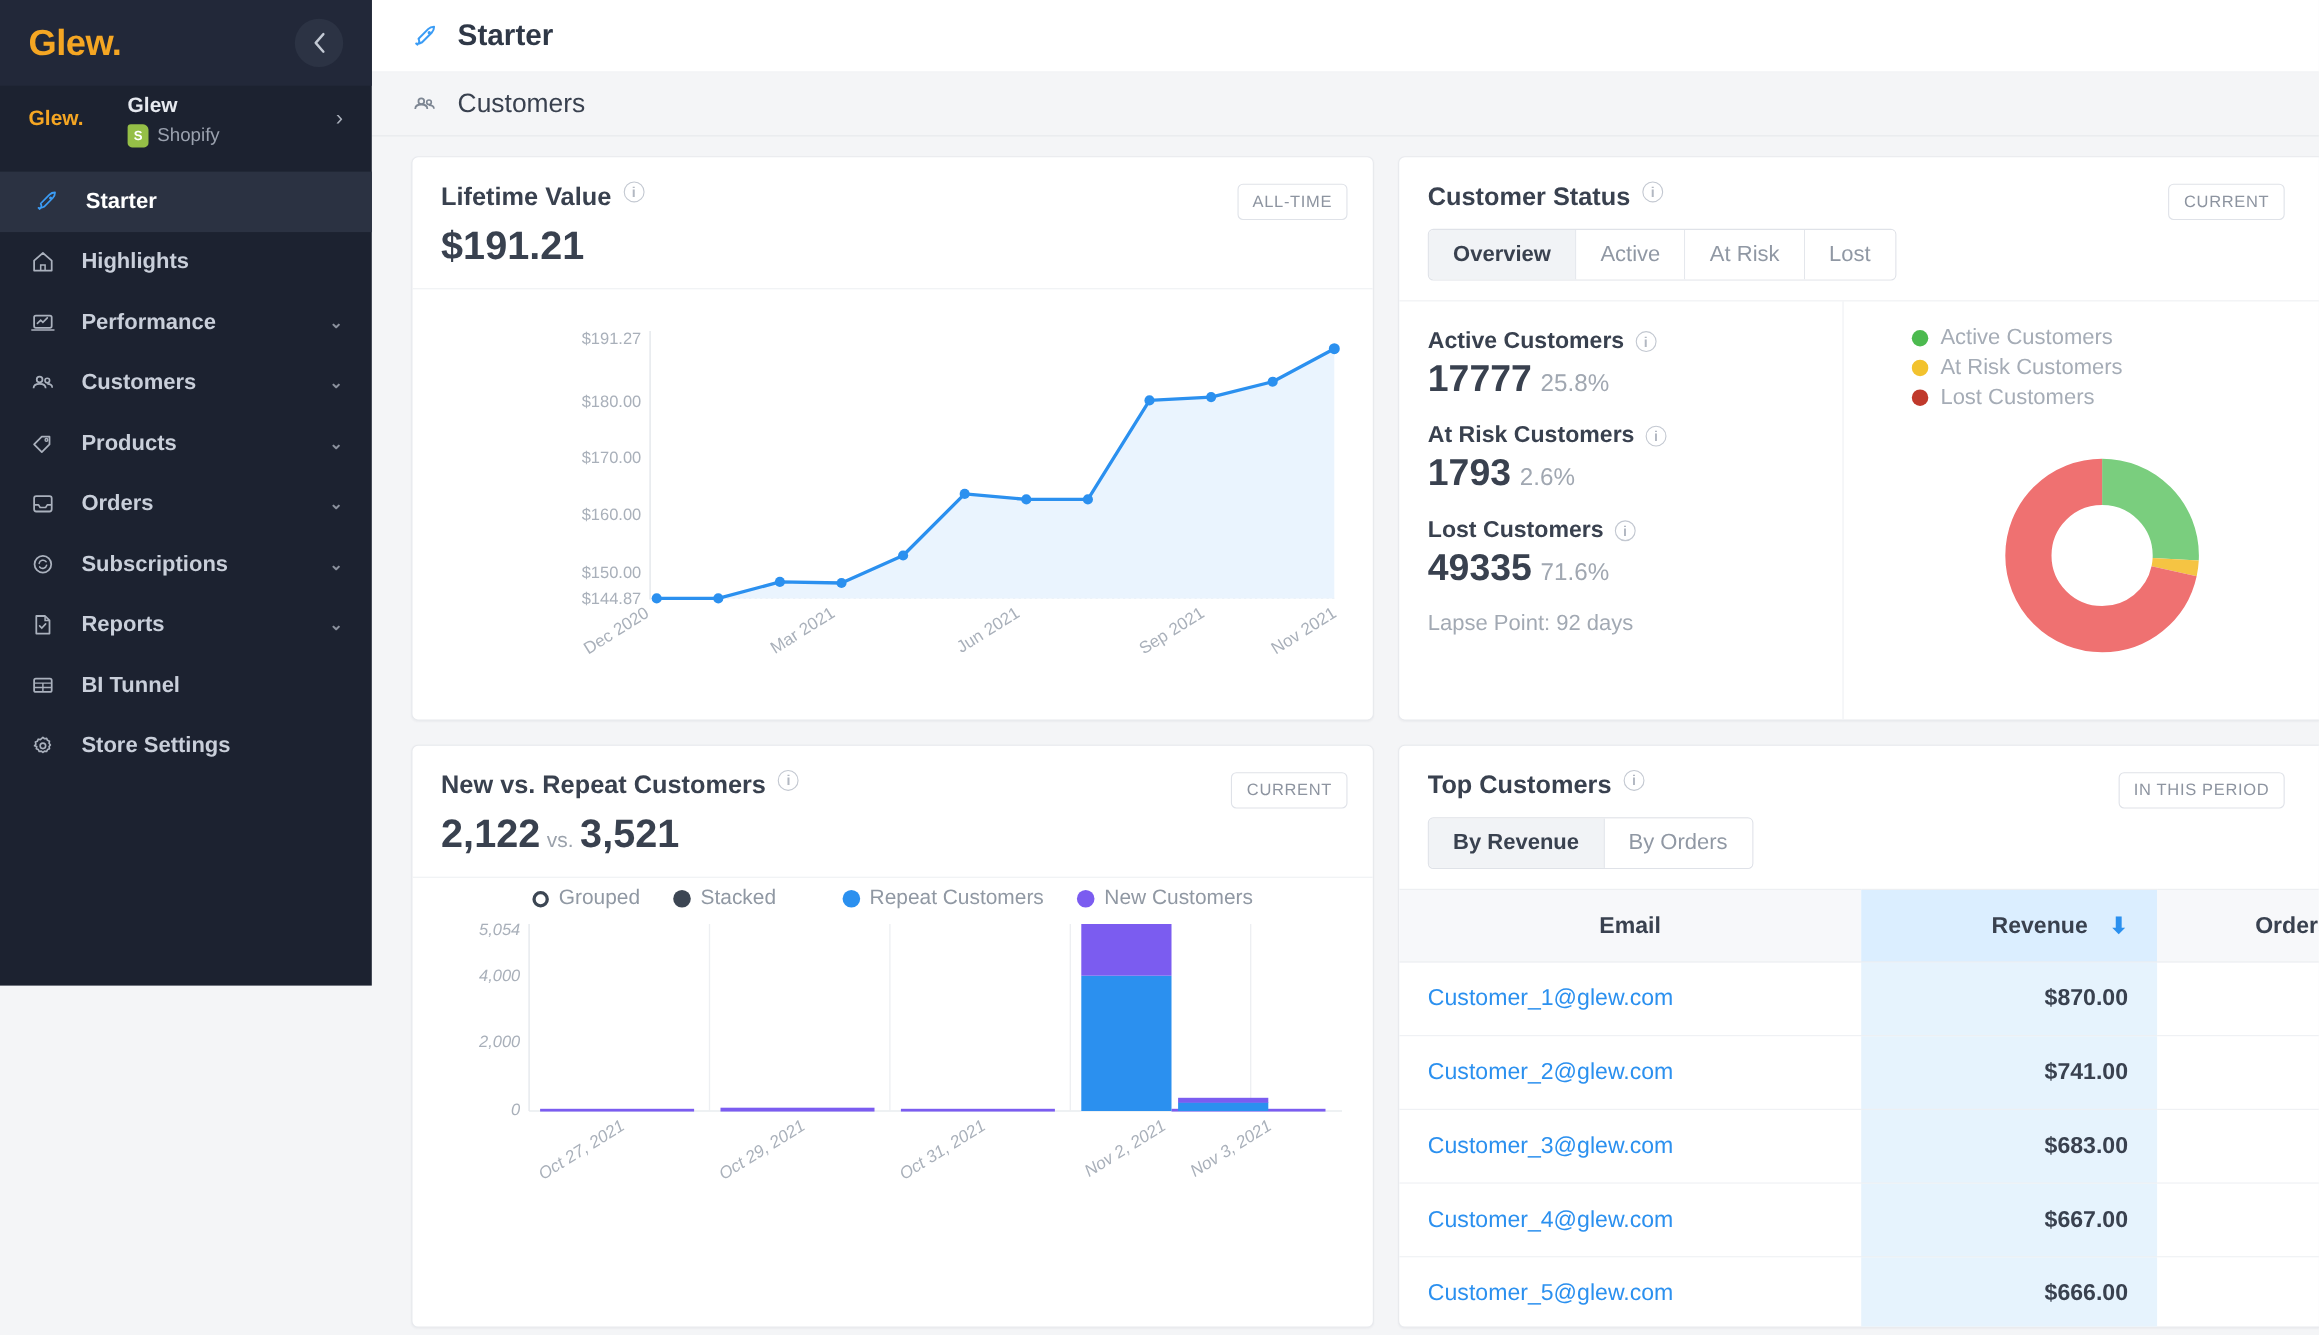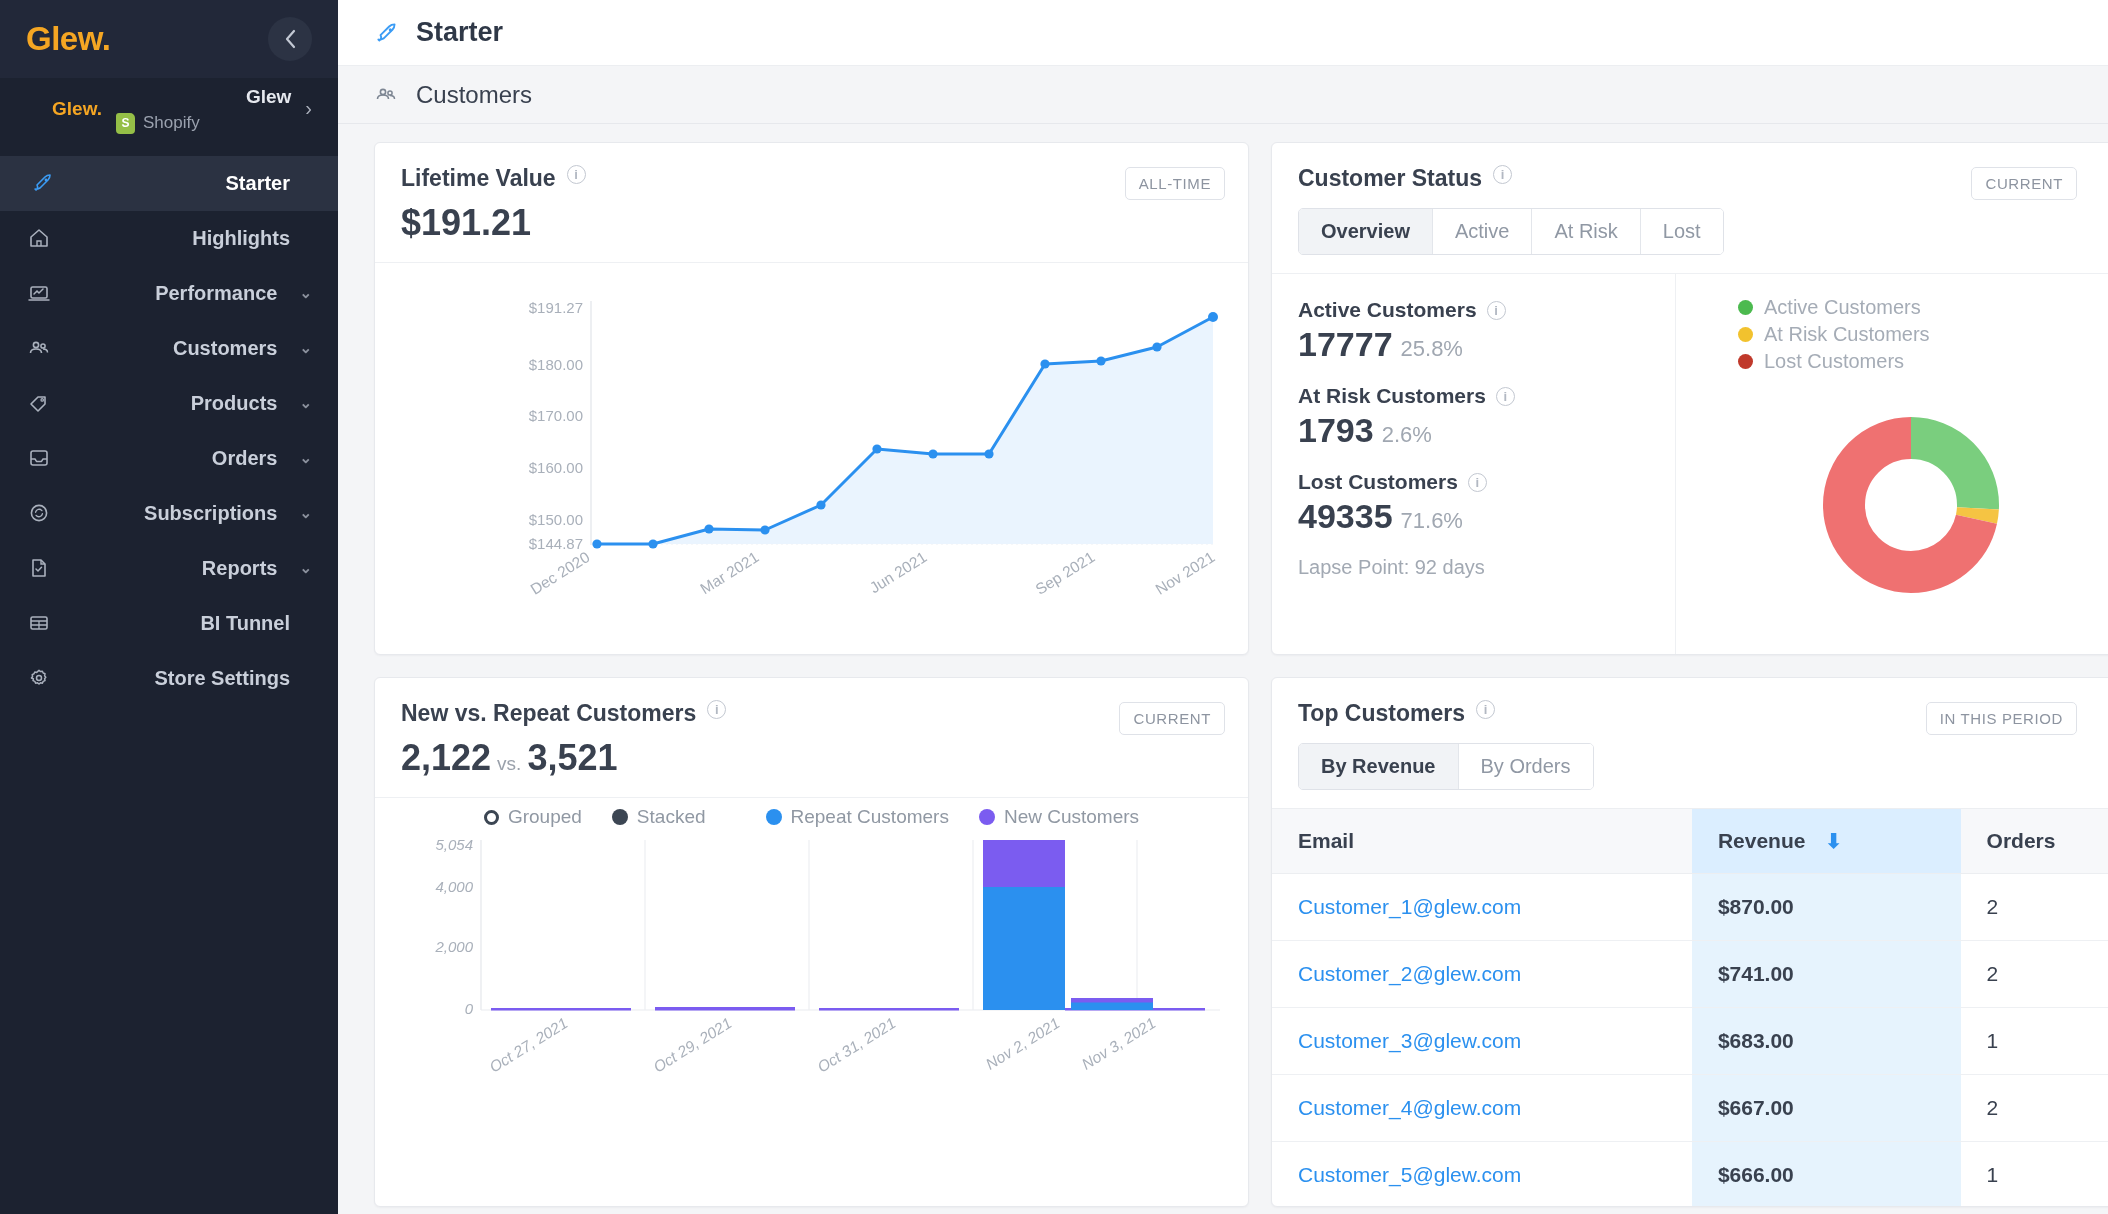--- a/index.html
+++ b/index.html
@@ -7,24 +7,23 @@
   body {
     font-family: "Liberation Sans", sans-serif;
     background: #f4f5f7;
     color: #2f3847;
     -webkit-font-smoothing: antialiased;
   }
   .app { display: flex; width: 2108px; height: 1214px; }
 
   
   .sidebar {
-    width: 338px; min-width: 338px; height: 1214px;
+    width: 338px; min-width: 338px; height: 896px;
     background: #1c2230; display: flex; flex-direction: column;
     position: relative;
-    text-align: right;
   }
   .sb-top {
     height: 78px; display: flex; align-items: center;
     padding: 0 26px; justify-content: space-between;
     background: #222839;
   }
   .sb-logo { font-size: 33px; font-weight: bold; color: #f5a623; letter-spacing: -0.5px; }
   .collapse-btn {
     width: 44px; height: 44px; border-radius: 50%;
     background: #2c3344; color: #c3c9d4;
@@ -133,25 +132,25 @@
   .cs-value .pct { font-size: 22px; font-weight: normal; color: #a0a7b1; margin-left: 8px; }
   .cs-lapse { font-size: 20px; color: #a2a9b3; margin-top: 14px; }
   .cs-right { flex: 1; display: flex; flex-direction: column; align-items: center; padding-top: 22px; }
   .legend { align-self: flex-start; margin-left: 62px; }
   .legend-row { display: flex; align-items: center; gap: 11px; font-size: 20px; color: #a5acb6; margin-bottom: 4px; }
   .legend-dot { width: 15px; height: 15px; border-radius: 50%; display: inline-block; }
 
   
   .tbl { width: 100%; border-collapse: collapse; }
   .tbl th {
-    font-size: 21px; font-weight: bold; color: #39414f; text-align: left;
+    font-size: 21px; font-weight: bold; color: #39414f; text-align: center;
     padding: 20px 26px; background: #f7f8fa; border-top: 1px solid #eceef1; border-bottom: 1px solid #eceef1;
     white-space: nowrap;
   }
-  .tbl th.num, .tbl td.num { text-align: left; margin-left: 28px; }
+  .tbl th.num, .tbl td.num { text-align: right; margin-left: 28px; }
   .tbl th.hl { background: #dbeeff; }
   .tbl td {
     font-size: 21px; padding: 21px 26px; border-bottom: 1px solid #eef0f3; color: #39414f;
   }
   .tbl td.email { color: #2b90ef; cursor: pointer; }
   .tbl td.hl { background: #e6f3fd; font-weight: bold; }
   .sort-arrow { color: #2b90ef; font-size: 20px; margin-left: 14px; }
 
   .bar-legend { display: flex; align-items: center; gap: 30px; justify-content: center; padding: 8px 0 2px 0; }
   .bl-item { display: flex; align-items: center; gap: 9px; font-size: 19px; color: #9098a3; }

